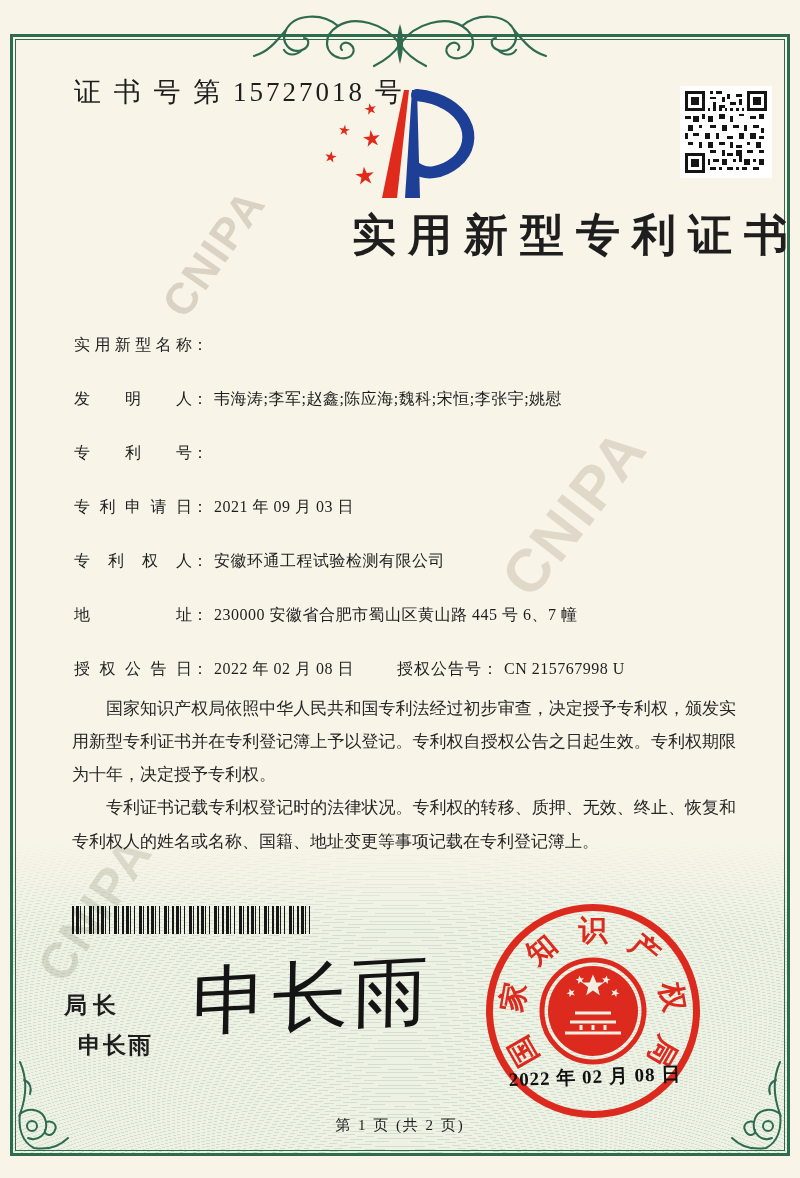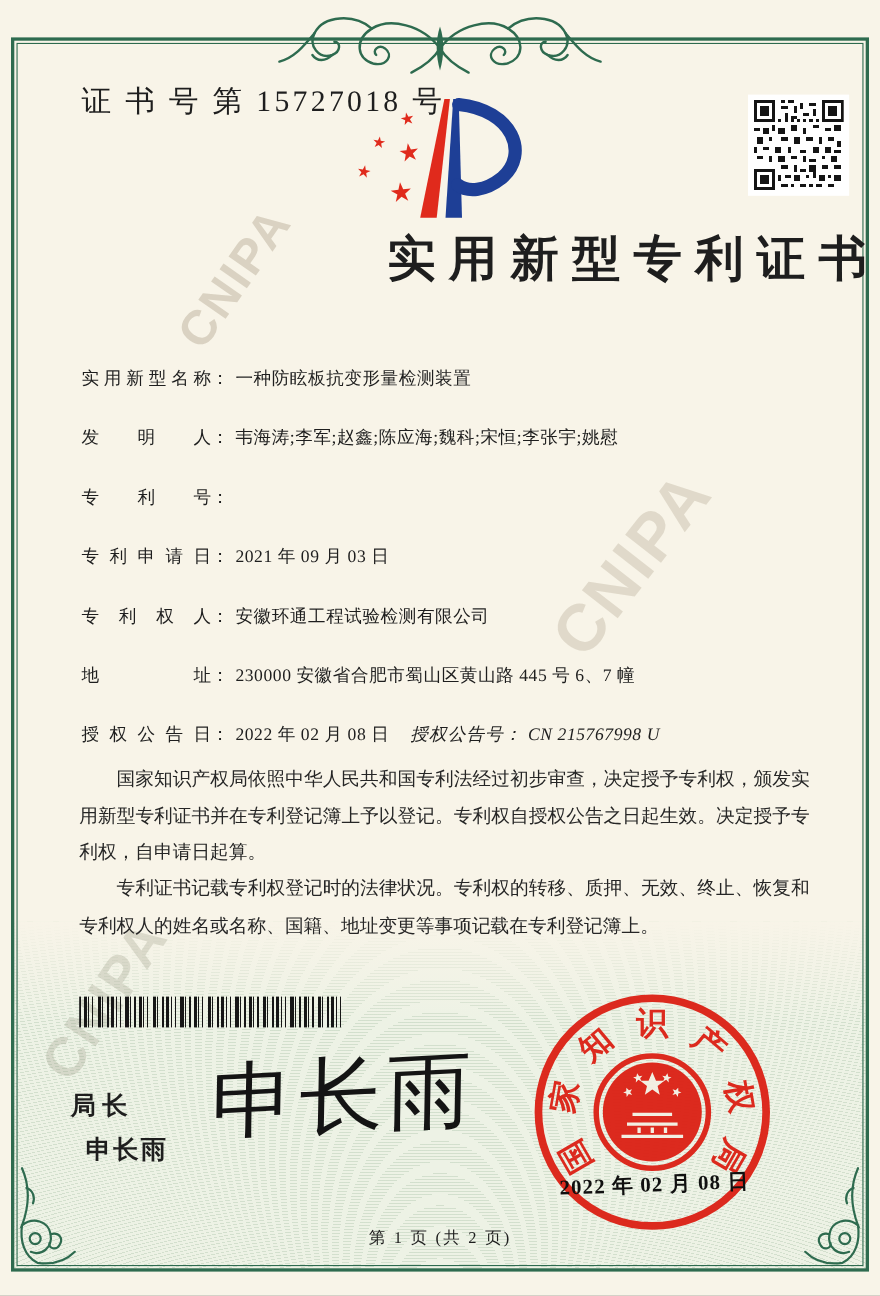--- a/index.html
+++ b/index.html
@@ -33,21 +33,21 @@
   .logo .star{position:absolute;color:#e02a1c;line-height:1;}
   .qr{position:absolute;left:680px;top:86px;width:92px;height:92px;background:#ffffff;padding:5px;box-sizing:border-box;}
   .title{position:absolute;left:0;right:0;top:206px;text-align:right;font-size:44px;font-weight:700;letter-spacing:12px;text-indent:12px;}
   
   .fields{position:absolute;left:74px;top:330px;width:665px;font-size:16px;}
   .frow{display:flex;align-items:baseline;margin-bottom:25px;line-height:29px;white-space:nowrap;}
   .flabel{display:inline-block;width:118px;flex:none;text-align:justify;text-align-last:justify;}
   .fcolon{flex:none;margin-right:6px;}
   .fvalue{letter-spacing:0.5px;}
   .fpair{display:flex;align-items:flex-end;}
-  .fpair.second{margin-left:19px;font-style:italic;}
+  .fpair.second{margin-left:43px;}
   .fpair.second .flabel{width:auto;text-align-last:auto;letter-spacing:1px;}
   
   .paras{position:absolute;left:72px;right:64px;top:692px;font-size:17px;line-height:1.95;text-align:justify;color:#262626;}
   .paras p{margin:0;text-indent:2em;}
   
   .barcode{
     position:absolute;left:72px;top:906px;width:238px;height:28px;
     background:repeating-linear-gradient(90deg,
       #161616 0 2px,transparent 2px 4px,#161616 4px 7px,transparent 7px 8px,
       #161616 8px 9px,transparent 9px 12px,#161616 12px 13px,transparent 13px 17px,
@@ -238,21 +238,20 @@
       </g>
     </svg>
   </div>
 
   <div class="title">实用新型专利证书</div>
 
   <div class="fields">
     <div class="frow">
       <span class="flabel">实用新型名称</span>
         <span class="fcolon">：</span>
-      <span class="fvalue">一种防眩板抗变形量检测装置</span>
     </div>
     <div class="frow">
       <span class="flabel">发明人</span>
         <span class="fcolon">：</span>
       <span class="fvalue">韦海涛;李军;赵鑫;陈应海;魏科;宋恒;李张宇;姚慰</span>
     </div>
     <div class="frow">
       <span class="flabel">专利号</span>
         <span class="fcolon">：</span>
     </div>
@@ -279,21 +278,21 @@
       </span>
       <span class="fpair second">
         <span class="flabel">授权公告号</span>
           <span class="fcolon">：</span>
         <span class="fvalue">CN 215767998 U</span>
       </span>
     </div>
   </div>
 
   <div class="paras">
-    <p>国家知识产权局依照中华人民共和国专利法经过初步审查，决定授予专利权，颁发实用新型专利证书并在专利登记簿上予以登记。专利权自授权公告之日起生效。决定授予专利权，自申请日起算。</p>
+    <p>国家知识产权局依照中华人民共和国专利法经过初步审查，决定授予专利权，颁发实用新型专利证书并在专利登记簿上予以登记。专利权自授权公告之日起生效。专利权期限为十年，决定授予专利权。</p>
     <p>专利证书记载专利权登记时的法律状况。专利权的转移、质押、无效、终止、恢复和专利权人的姓名或名称、国籍、地址变更等事项记载在专利登记簿上。</p>
   </div>
 
   <div class="barcode"></div>
 
   <div class="sig-role">局长</div>
   <div class="sig-name">申长雨</div>
   <div class="sig-script">申长雨</div>
 
   <div class="seal">

